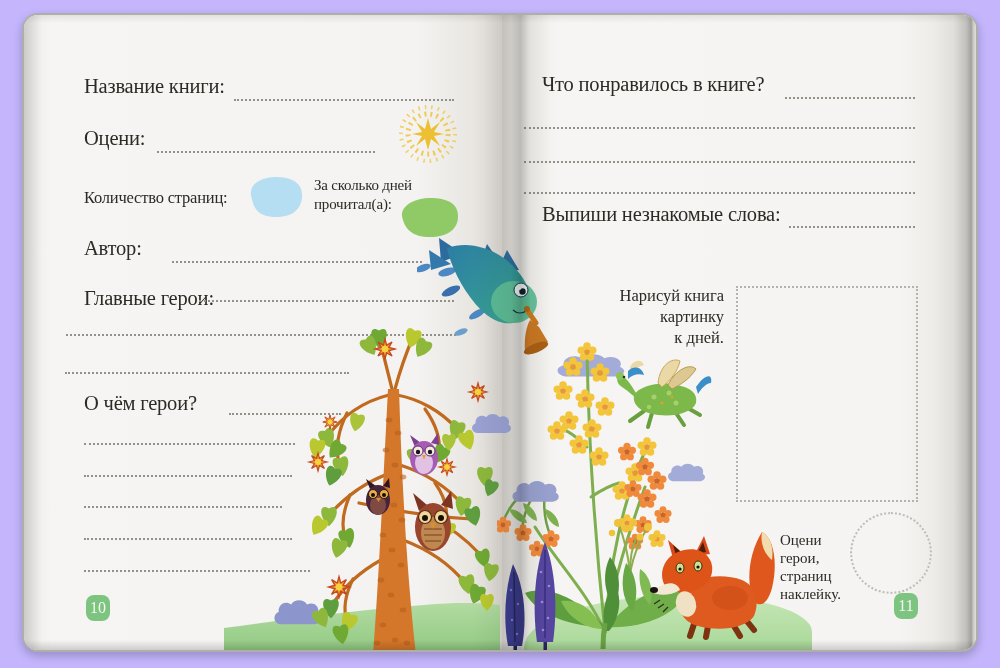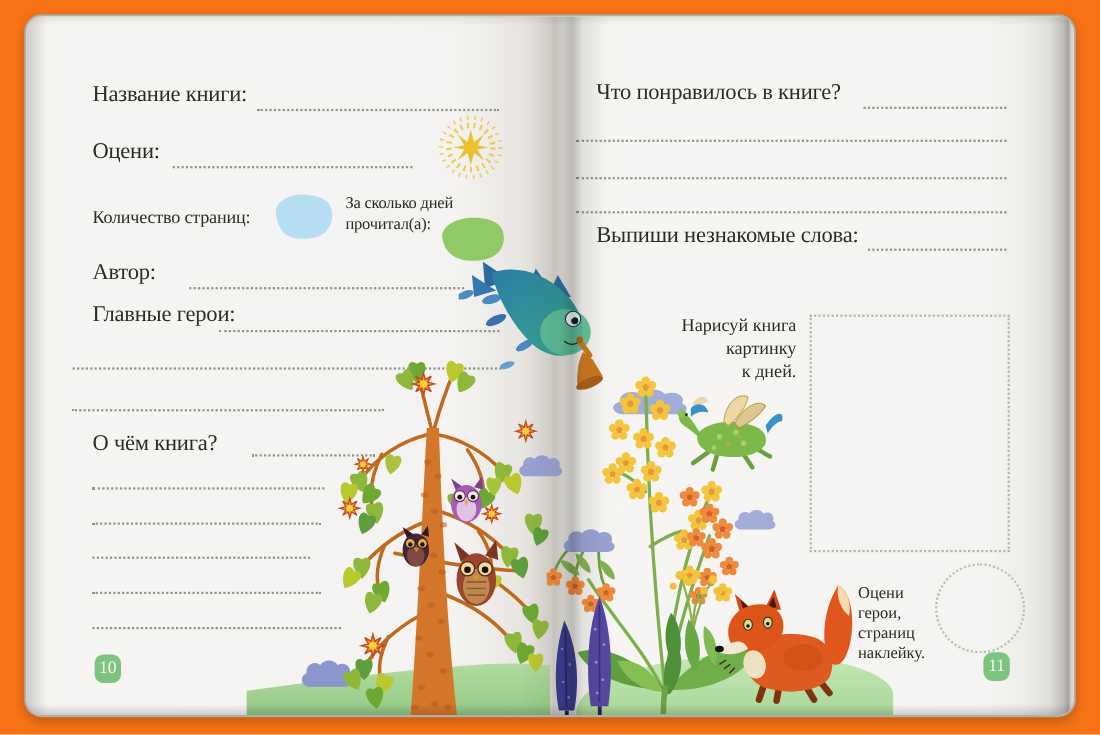--- a/index.html
+++ b/index.html
@@ -1,16 +1,16 @@
 <!DOCTYPE html>
 <html><head>
 <meta charset="utf-8">
 <style>
   html,body{margin:0;padding:0;background:#ffffff;}
-  .stage{position:relative;width:1000px;height:668px;background:#f97316;overflow:hidden;
+  .stage{position:relative;width:1000px;height:668px;background:#c4b5fd;overflow:hidden;
          font-family:"Liberation Serif",serif;}
   .book{position:absolute;left:22px;top:13px;width:952px;height:635px;
         border:2px solid #aeaeaa;border-radius:16px;background:#f5f4f1;
         box-shadow:0 4px 10px rgba(0,0,0,0.22);overflow:hidden;}
   .half{position:absolute;top:0;height:100%;}
   .half.left{left:0;width:478px;background:linear-gradient(to right,#efedea 0%,#f6f5f3 6%,#f4f3f1 82%,#e7e4df 96%,#d8d5cf 100%);}
   .half.right{left:478px;width:474px;background:linear-gradient(to right,#cfccc6 0%,#eceae6 4%,#f6f5f3 12%,#f5f4f2 84%,#eae8e4 95%,#dfdcd7 100%);}
   .lbl{position:absolute;font-size:20.5px;color:#2b2a24;letter-spacing:-0.2px;white-space:nowrap;z-index:3;}
   .lbl.sm{font-size:16.5px;}
   .lbl.xs{font-size:15px;white-space:normal;line-height:1.25;}
@@ -49,27 +49,27 @@
 
   <div class="lbl" style="left:60px;top:112px">Оцени:</div>
   <div class="dot" style="left:133px;top:136px;width:218px"></div>
 
   <div class="lbl xs" style="left:290px;top:161px;width:124px">За сколько дней прочитал(а):</div>
   <div class="lbl sm" style="left:60px;top:173px">Количество страниц:</div>
 
   <div class="lbl" style="left:60px;top:222px">Автор:</div>
   <div class="dot" style="left:148px;top:246px;width:250px"></div>
 
-  <div class="lbl" style="left:60px;top:260px">Главные герои:</div>
+  <div class="lbl" style="left:60px;top:272px">Главные герои:</div>
   <div class="dot" style="left:175px;top:285px;width:255px"></div>
 
   <div class="dot" style="left:42px;top:319px;width:390px"></div>
   <div class="dot" style="left:41px;top:357px;width:284px"></div>
 
-  <div class="lbl" style="left:60px;top:377px">О чём книга?</div>
+  <div class="lbl" style="left:60px;top:377px">О чём герои?</div>
   <div class="dot" style="left:205px;top:398px;width:112px"></div>
 
   <div class="dot" style="left:60px;top:428px;width:211px"></div>
   <div class="dot" style="left:60px;top:460px;width:208px"></div>
   <div class="dot" style="left:60px;top:491px;width:198px"></div>
   <div class="dot" style="left:60px;top:523px;width:208px"></div>
   <div class="dot" style="left:60px;top:555px;width:226px"></div>
 
   <div class="badge" style="left:62px;top:580px">10</div>
 

